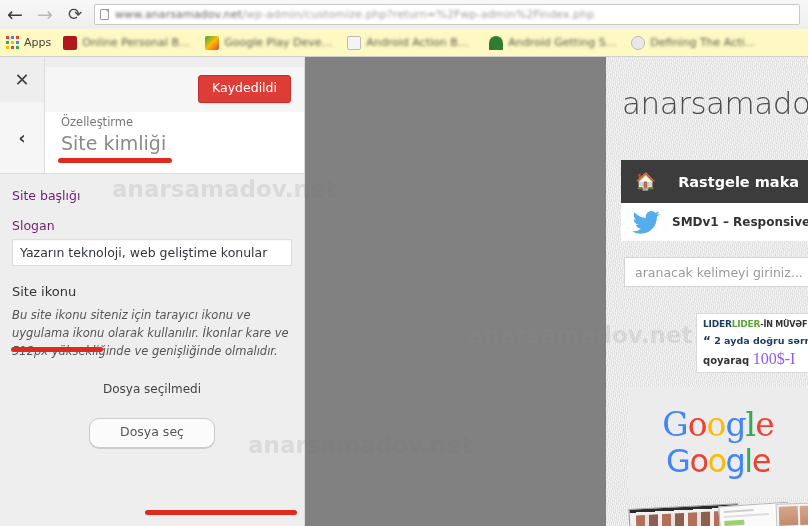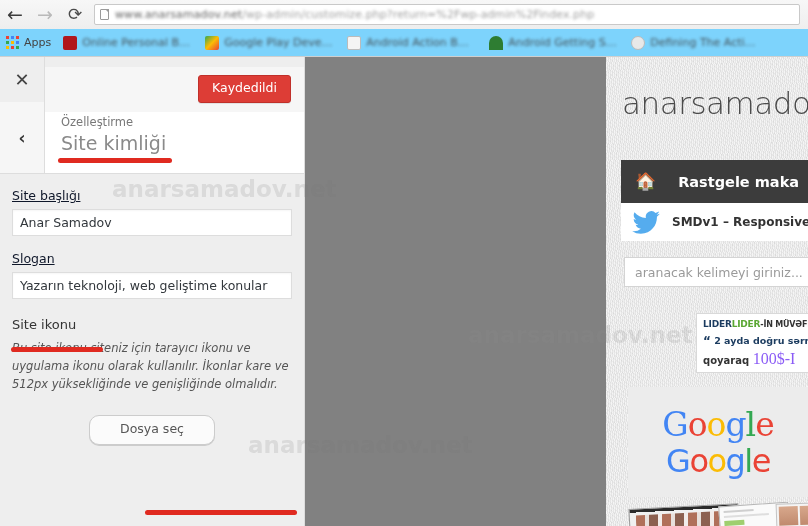--- a/index.html
+++ b/index.html
@@ -50,21 +50,21 @@
     border-left: 4px solid transparent; border-top: 4px solid #9a9a9a;
   }
   .url-text {
     font-size: 11px; color: #3c3c3c; white-space: nowrap;
     filter: blur(1.7px); opacity: .82; letter-spacing: .1px;
   }
   .url-text .dim { color: #8a8a8a; }
 
   .bookmarks-row {
     position: absolute; left: 0; top: 29px; width: 808px; height: 27px;
-    background: #7dd3fc; display: flex; align-items: center; padding-left: 6px;
+    background: #fef9c3; display: flex; align-items: center; padding-left: 6px;
   }
   .apps-btn { display: flex; align-items: center; margin-right: 12px; }
   .apps-grid { width: 13px; height: 13px; display: grid;
     grid-template-columns: repeat(3, 3px); grid-template-rows: repeat(3, 3px);
     gap: 2px; margin-right: 5px; }
   .apps-grid i { display:block; width:3px; height:3px; }
   .apps-label { font-size: 11px; color: #444; }
   .bm-item { display: flex; align-items: center; margin-right: 14px; max-width: 128px; }
   .bm-fav { width: 14px; height: 14px; margin-right: 5px; flex: 0 0 auto; border-radius:2px; }
   .bm-text {
@@ -118,23 +118,22 @@
     border-right: 1px solid #dddddd;
     display: flex; align-items: center; justify-content: center;
     color: #333; font-size: 17px; font-weight: 700;
   }
   .cz-titles { flex: 1; padding: 12px 0 0 16px; position: relative; }
   .cz-eyebrow { font-size: 11.5px; color: #777777; line-height: 1.5; }
   .cz-title { font-size: 19px; color: #8a8a8a; line-height: 1.35; font-weight: 400; }
 
   .cz-content { padding: 14px 12px 0 12px; position: relative; }
   .field-label {
-    font-size: 12.5px; color: #0f172a; margin-bottom: 6px; display: block;
+    font-size: 12.5px; color: #701a75; margin-bottom: 6px; display: block;
     position: relative;
-    text-decoration: underline;
   }
   .text-input {
     width: 100%; height: 27px; background: #ffffff;
     border: 1px solid #dddddd; border-radius: 0;
     font-size: 12.5px; color: #32373c; padding: 0 7px;
     display: flex; align-items: center;
     box-shadow: inset 0 1px 2px rgba(0,0,0,.04);
     white-space: nowrap; overflow: hidden;
   }
   .field-block { margin-bottom: 15px; }
@@ -385,35 +384,33 @@
         <div class="cz-titles">
           <div class="cz-eyebrow">Özelleştirme</div>
           <div class="cz-title">Site kimliği</div>
         </div>
       </div>
 
       <div class="cz-content">
 
         <div class="field-block">
           <span class="field-label">Site başlığı</span>
-          <div class="text-input">
-            <span>Anar Samadov</span>
-          </div>
         </div>
 
         <div class="field-block">
           <span class="field-label">Slogan</span>
           <div class="text-input">
             <span>Yazarın teknoloji, web geliştime konular</span>
           </div>
         </div>
 
         <div>
           <span class="section-heading">Site ikonu</span>
           <div class="help-text">Bu site ikonu siteniz için tarayıcı ikonu ve uygulama ikonu olarak kullanılır. İkonlar kare ve 512px yüksekliğinde ve genişliğinde olmalıdır.</div>
+          <div class="no-file">Dosya seçilmedi</div>
           <div class="choose-file-wrap">
             <span class="choose-file-btn">Dosya seç</span>
           </div>
         </div>
 
       </div>
     </div>
 
     <div class="red-underline" style="left:58px; top:101px; width:114px;"></div>
     <div class="red-underline" style="left:11px; top:290px; width:92px;"></div>

